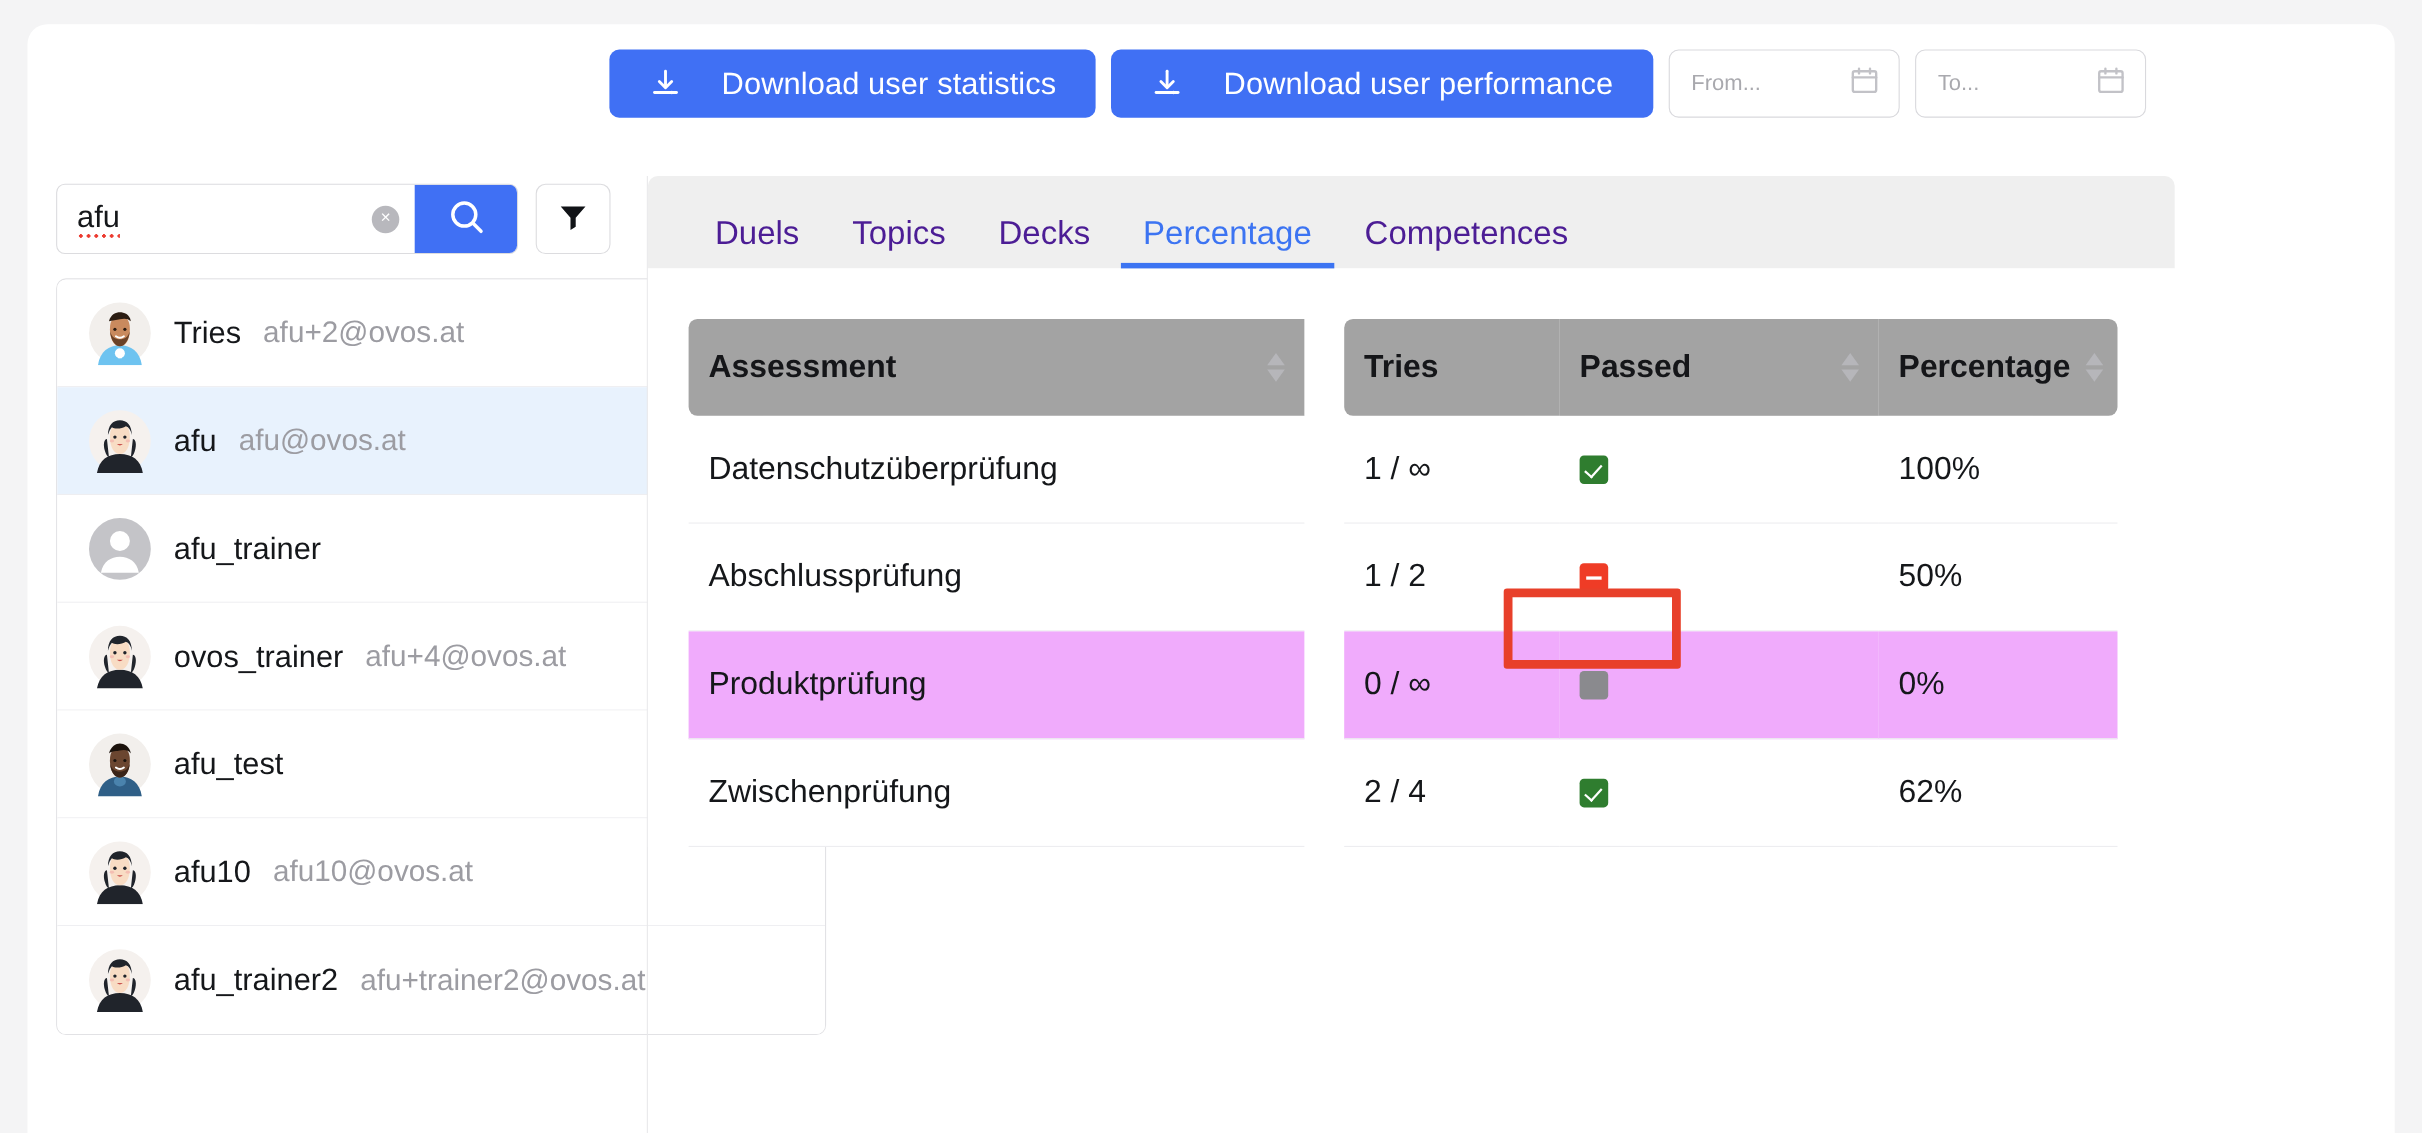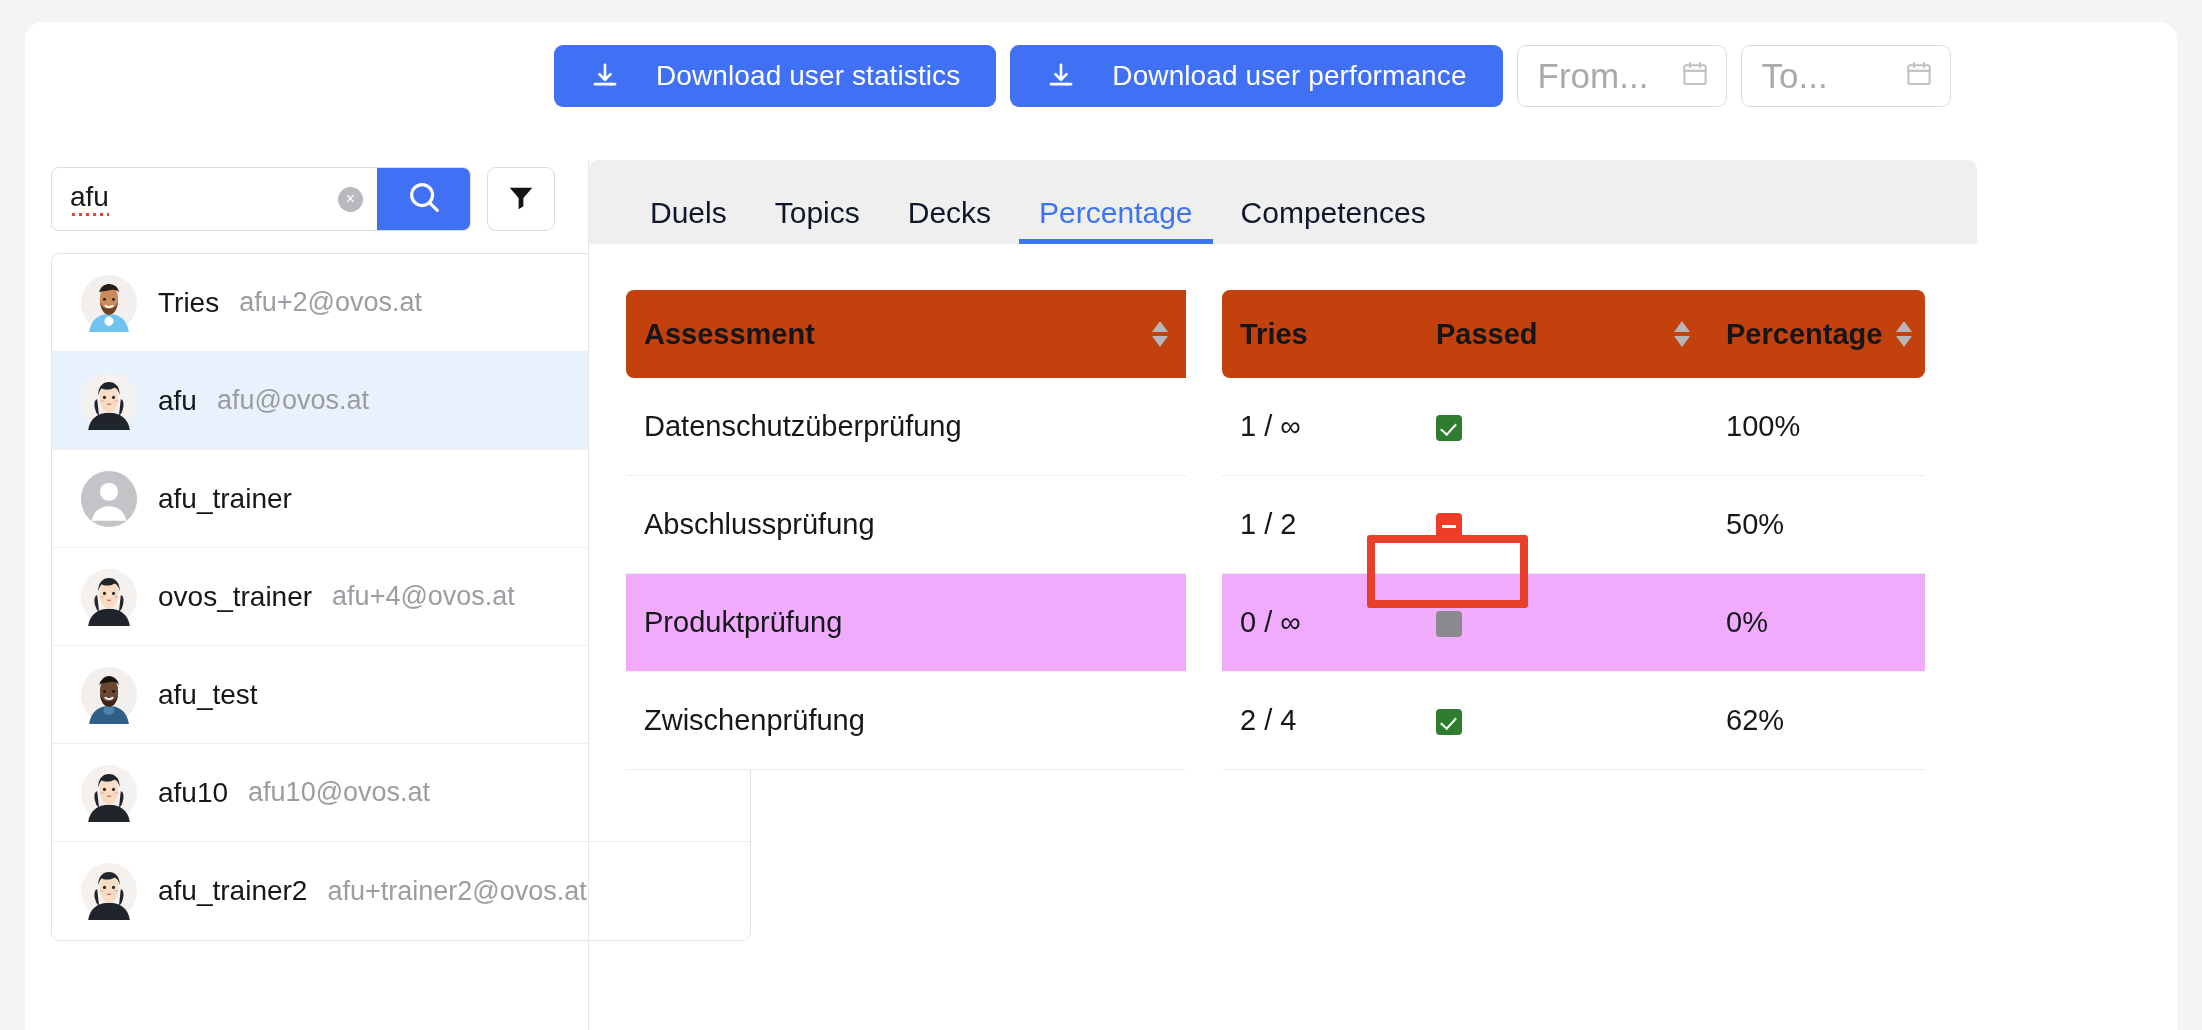--- a/index.html
+++ b/index.html
@@ -62,21 +62,21 @@
     position: relative;
     width: 210px; height: 62px;
     border: 1.5px solid #d9d9dd;
     border-radius: 9px;
     background: #fff;
     display: flex;
     align-items: center;
     padding: 0 52px 0 20px;
   }
   .date-field .ph {
-    font-size: 35px;
+    font-size: 20px;
     color: #a9a9ae;
     white-space: nowrap;
     overflow: hidden;
   }
   .date-field .cal {
     position: absolute;
     right: 16px; top: 50%;
     transform: translateY(-50%);
     display: block;
   }
@@ -196,21 +196,21 @@
     background: #efefef;
     border-radius: 9px 9px 0 0;
     display: flex;
     align-items: flex-end;
     padding-left: 37px;
     gap: 0;
   }
   .tab {
     position: relative;
     font-size: 30px;
-    color: #0f172a;
+    color: #4c1d95;
     padding: 0 24px 16px 24px;
     cursor: pointer;
     white-space: nowrap;
     line-height: 1;
   }
   .tab.active { color: #3c74f2; }
   .tab.active::after {
     content: "";
     position: absolute;
     left: 4px; right: 4px; bottom: 0;
@@ -224,21 +224,21 @@
     background: #fff;
     width: 1388px;
   }
   .tbl {
     width: 100%;
     border-collapse: separate;
     border-spacing: 0;
     table-layout: fixed;
   }
   .tbl th {
-    background: #c2410c;
+    background: #a3a3a3;
     font-size: 29px;
     font-weight: bold;
     color: #151619;
     text-align: left;
     height: 88px;
     padding: 0 18px;
     vertical-align: middle;
     position: relative;
     cursor: pointer;
     white-space: nowrap;

